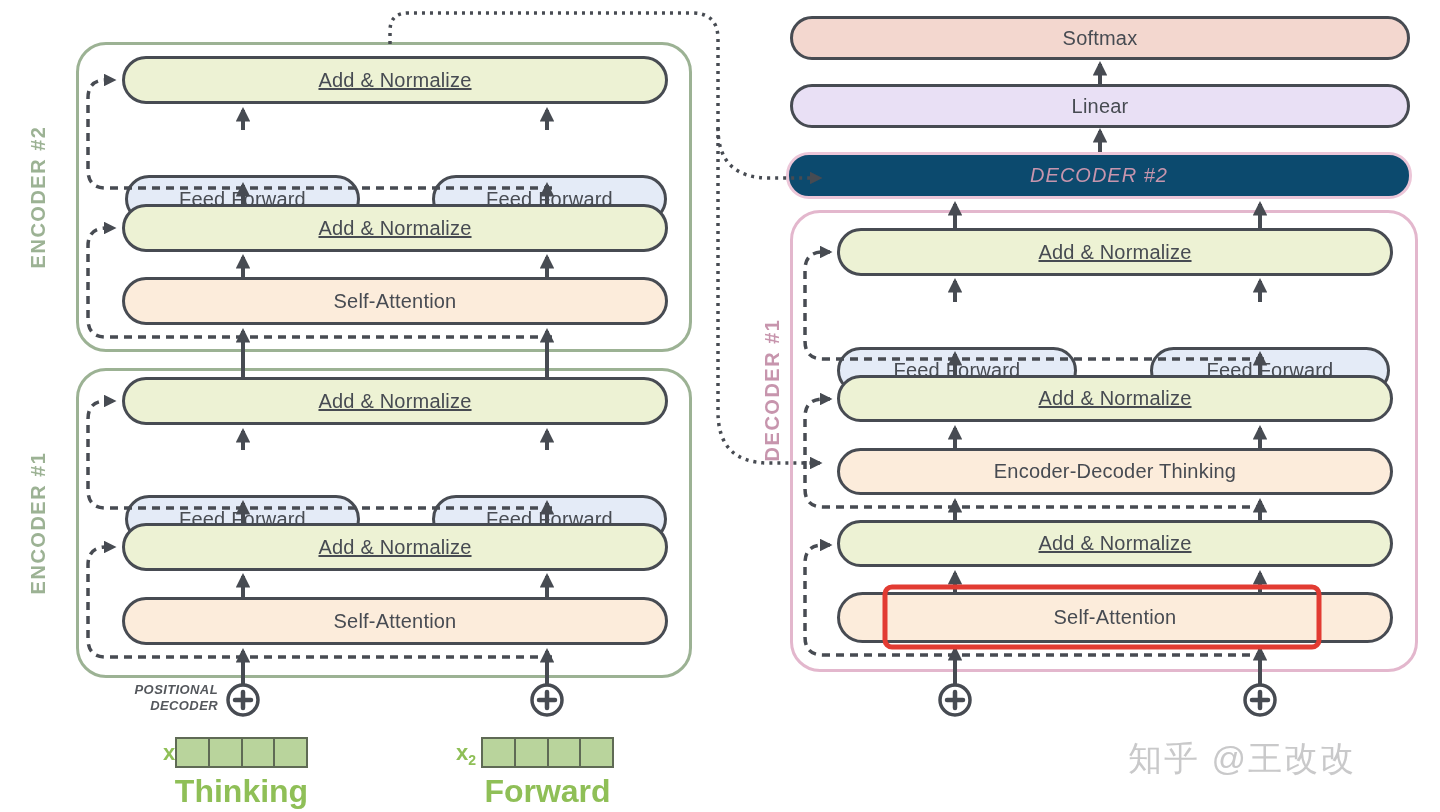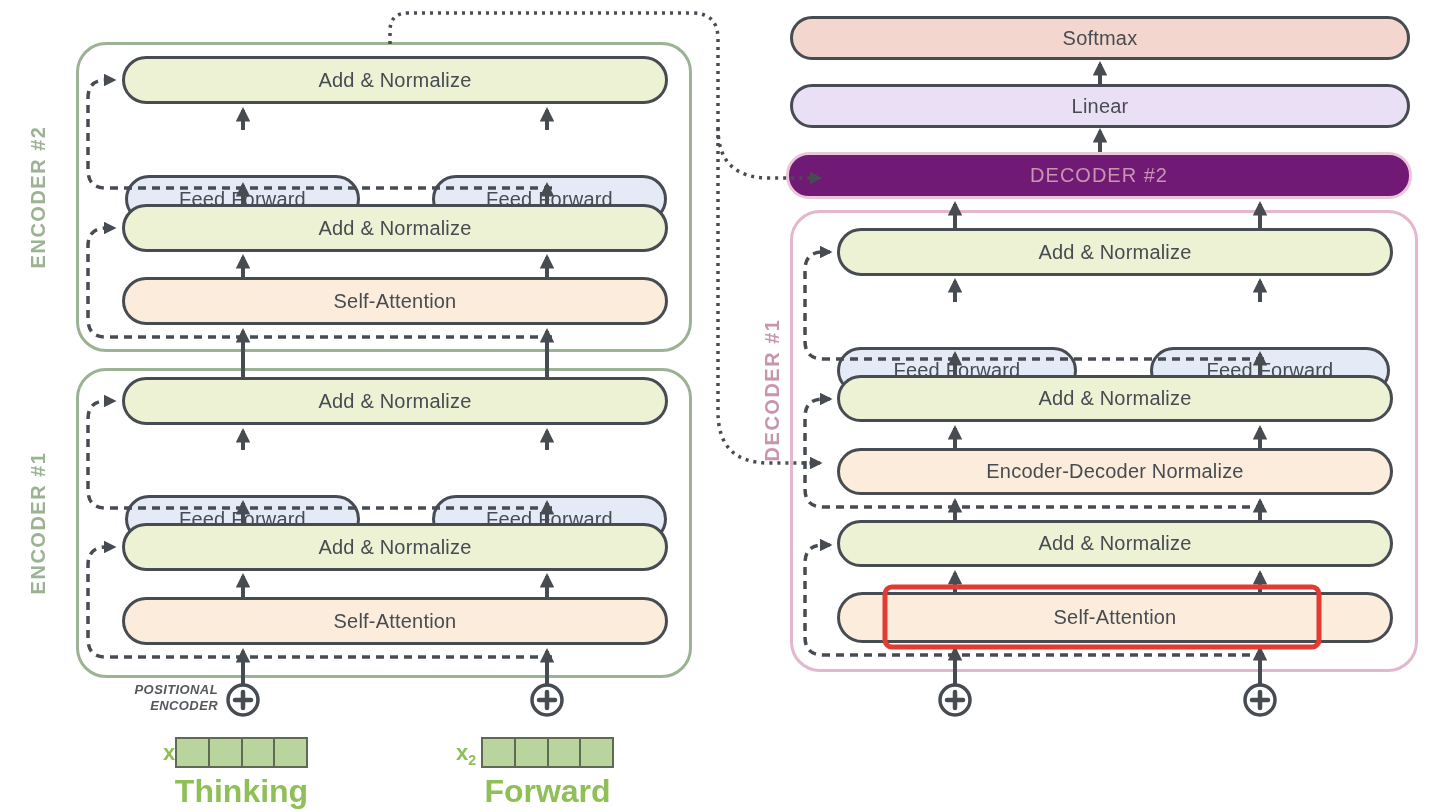--- a/index.html
+++ b/index.html
@@ -24,29 +24,29 @@
   body{font-family:"Liberation Sans",sans-serif;}
   #stage{position:relative;width:1440px;height:812px;background:#ffffff;overflow:hidden;}
 
   .frame{position:absolute;border-radius:30px;background:#fff;z-index:1;}
   .frame.enc{border:3px solid var(--encoder-green);}
   .frame.dec{border:3px solid var(--decoder-pink);}
 
   .pill{position:absolute;z-index:2;display:flex;align-items:center;justify-content:center;
         border:3.5px solid var(--outline-dark);border-radius:26px;
         font-size:20px;color:var(--outline-dark);letter-spacing:.2px;background:#fff;}
-  .fill-an{background:var(--add-normalize-fill);}
+  .fill-an{background:var(--add-normalize-fill);text-decoration:underline;}
   .fill-ff{background:var(--feed-forward-fill);margin-top:45px;}
   .fill-at{background:var(--attention-fill);}
   .fill-sm{background:var(--softmax-fill);}
   .fill-ln{background:var(--linear-fill);}
 
   .d2box{position:absolute;z-index:2;display:flex;align-items:center;justify-content:center;
-         border:3px solid #ecc6d8;border-radius:23px;background:#701a75;
-         font-size:20px;letter-spacing:1px;color:var(--decoder-label-pink);}
+         border:3px solid #ecc6d8;border-radius:23px;background:#0c4a6e;
+         font-size:20px;letter-spacing:1px;color:var(--decoder-label-pink);font-style:italic;}
 
   .vlabel{position:absolute;z-index:2;width:220px;height:26px;display:flex;align-items:center;justify-content:center;
           transform:rotate(-90deg);transform-origin:center;white-space:nowrap;
           font-size:20px;font-weight:bold;letter-spacing:1.5px;}
   .vlabel.green{color:var(--encoder-green);}
   .vlabel.pink{color:var(--decoder-label-pink);}
 
   svg.wires{position:absolute;inset:0;z-index:3;pointer-events:none;}
   .s{stroke:var(--outline-dark);stroke-width:4;fill:none;}
   .d{stroke:var(--outline-dark);stroke-width:3.5;fill:none;stroke-dasharray:8 6;}
@@ -97,47 +97,48 @@
   <div class="pill fill-an" style="left:122px;top:523px;width:546px;height:48px;">Add &amp; Normalize</div>
   <div class="pill fill-at" style="left:122px;top:597px;width:546px;height:48px;">Self-Attention</div>
 
   <div class="pill fill-sm" style="left:790px;top:16px;width:620px;height:44px;">Softmax</div>
   <div class="pill fill-ln" style="left:790px;top:84px;width:620px;height:44px;">Linear</div>
 
   <div class="pill fill-an" style="left:837px;top:228px;width:556px;height:48px;">Add &amp; Normalize</div>
   <div class="pill fill-ff" style="left:837px;top:302px;width:240px;height:47px;">Feed Forward</div>
   <div class="pill fill-ff" style="left:1150px;top:302px;width:240px;height:47px;">Feed Forward</div>
   <div class="pill fill-an" style="left:837px;top:375px;width:556px;height:47px;">Add &amp; Normalize</div>
-  <div class="pill fill-at" style="left:837px;top:448px;width:556px;height:47px;">Encoder-Decoder Normalize</div>
+  <div class="pill fill-at" style="left:837px;top:448px;width:556px;height:47px;">Encoder-Decoder Thinking</div>
   <div class="pill fill-an" style="left:837px;top:520px;width:556px;height:47px;">Add &amp; Normalize</div>
   <div class="pill fill-at" style="left:837px;top:592px;width:556px;height:51px;">Self-Attention</div>
 
   <div class="pe" style="left:118px;top:682px;">
     <div>POSITIONAL</div>
-    <div>ENCODER</div>
+    <div>DECODER</div>
   </div>
 
   <div class="xsym" style="left:147px;top:740px;"><span>x</span><sub>1</sub></div>
   <div class="embed" style="left:175px;top:737px;width:133px;">
       <span></span>
       <span></span>
       <span></span>
       <span></span>
     </div>
   <div class="word" style="left:175px;top:773px;width:133px;">Thinking</div>
 
   <div class="xsym" style="left:440px;top:740px;"><span>x</span><sub>2</sub></div>
   <div class="embed" style="left:481px;top:737px;width:133px;">
       <span></span>
       <span></span>
       <span></span>
       <span></span>
     </div>
   <div class="word" style="left:481px;top:773px;width:133px;">Forward</div>
 
+  <div class="watermark" style="left:1128px;top:736px;">知乎 @王改改</div>
 
   <svg class="wires" viewBox="0 0 1440 812">
     <defs>
       <marker id="ah" viewBox="0 0 10 10" refX="8" refY="5" markerWidth="3.6" markerHeight="3.6" orient="auto-start-reverse">
         <path class="ah" d="M0,0 L10,5 L0,10 z"></path>
       </marker>
     </defs>
 
     <g>
       <line class="s" x1="243" y1="277" x2="243" y2="257" marker-end="url(#ah)"></line>

